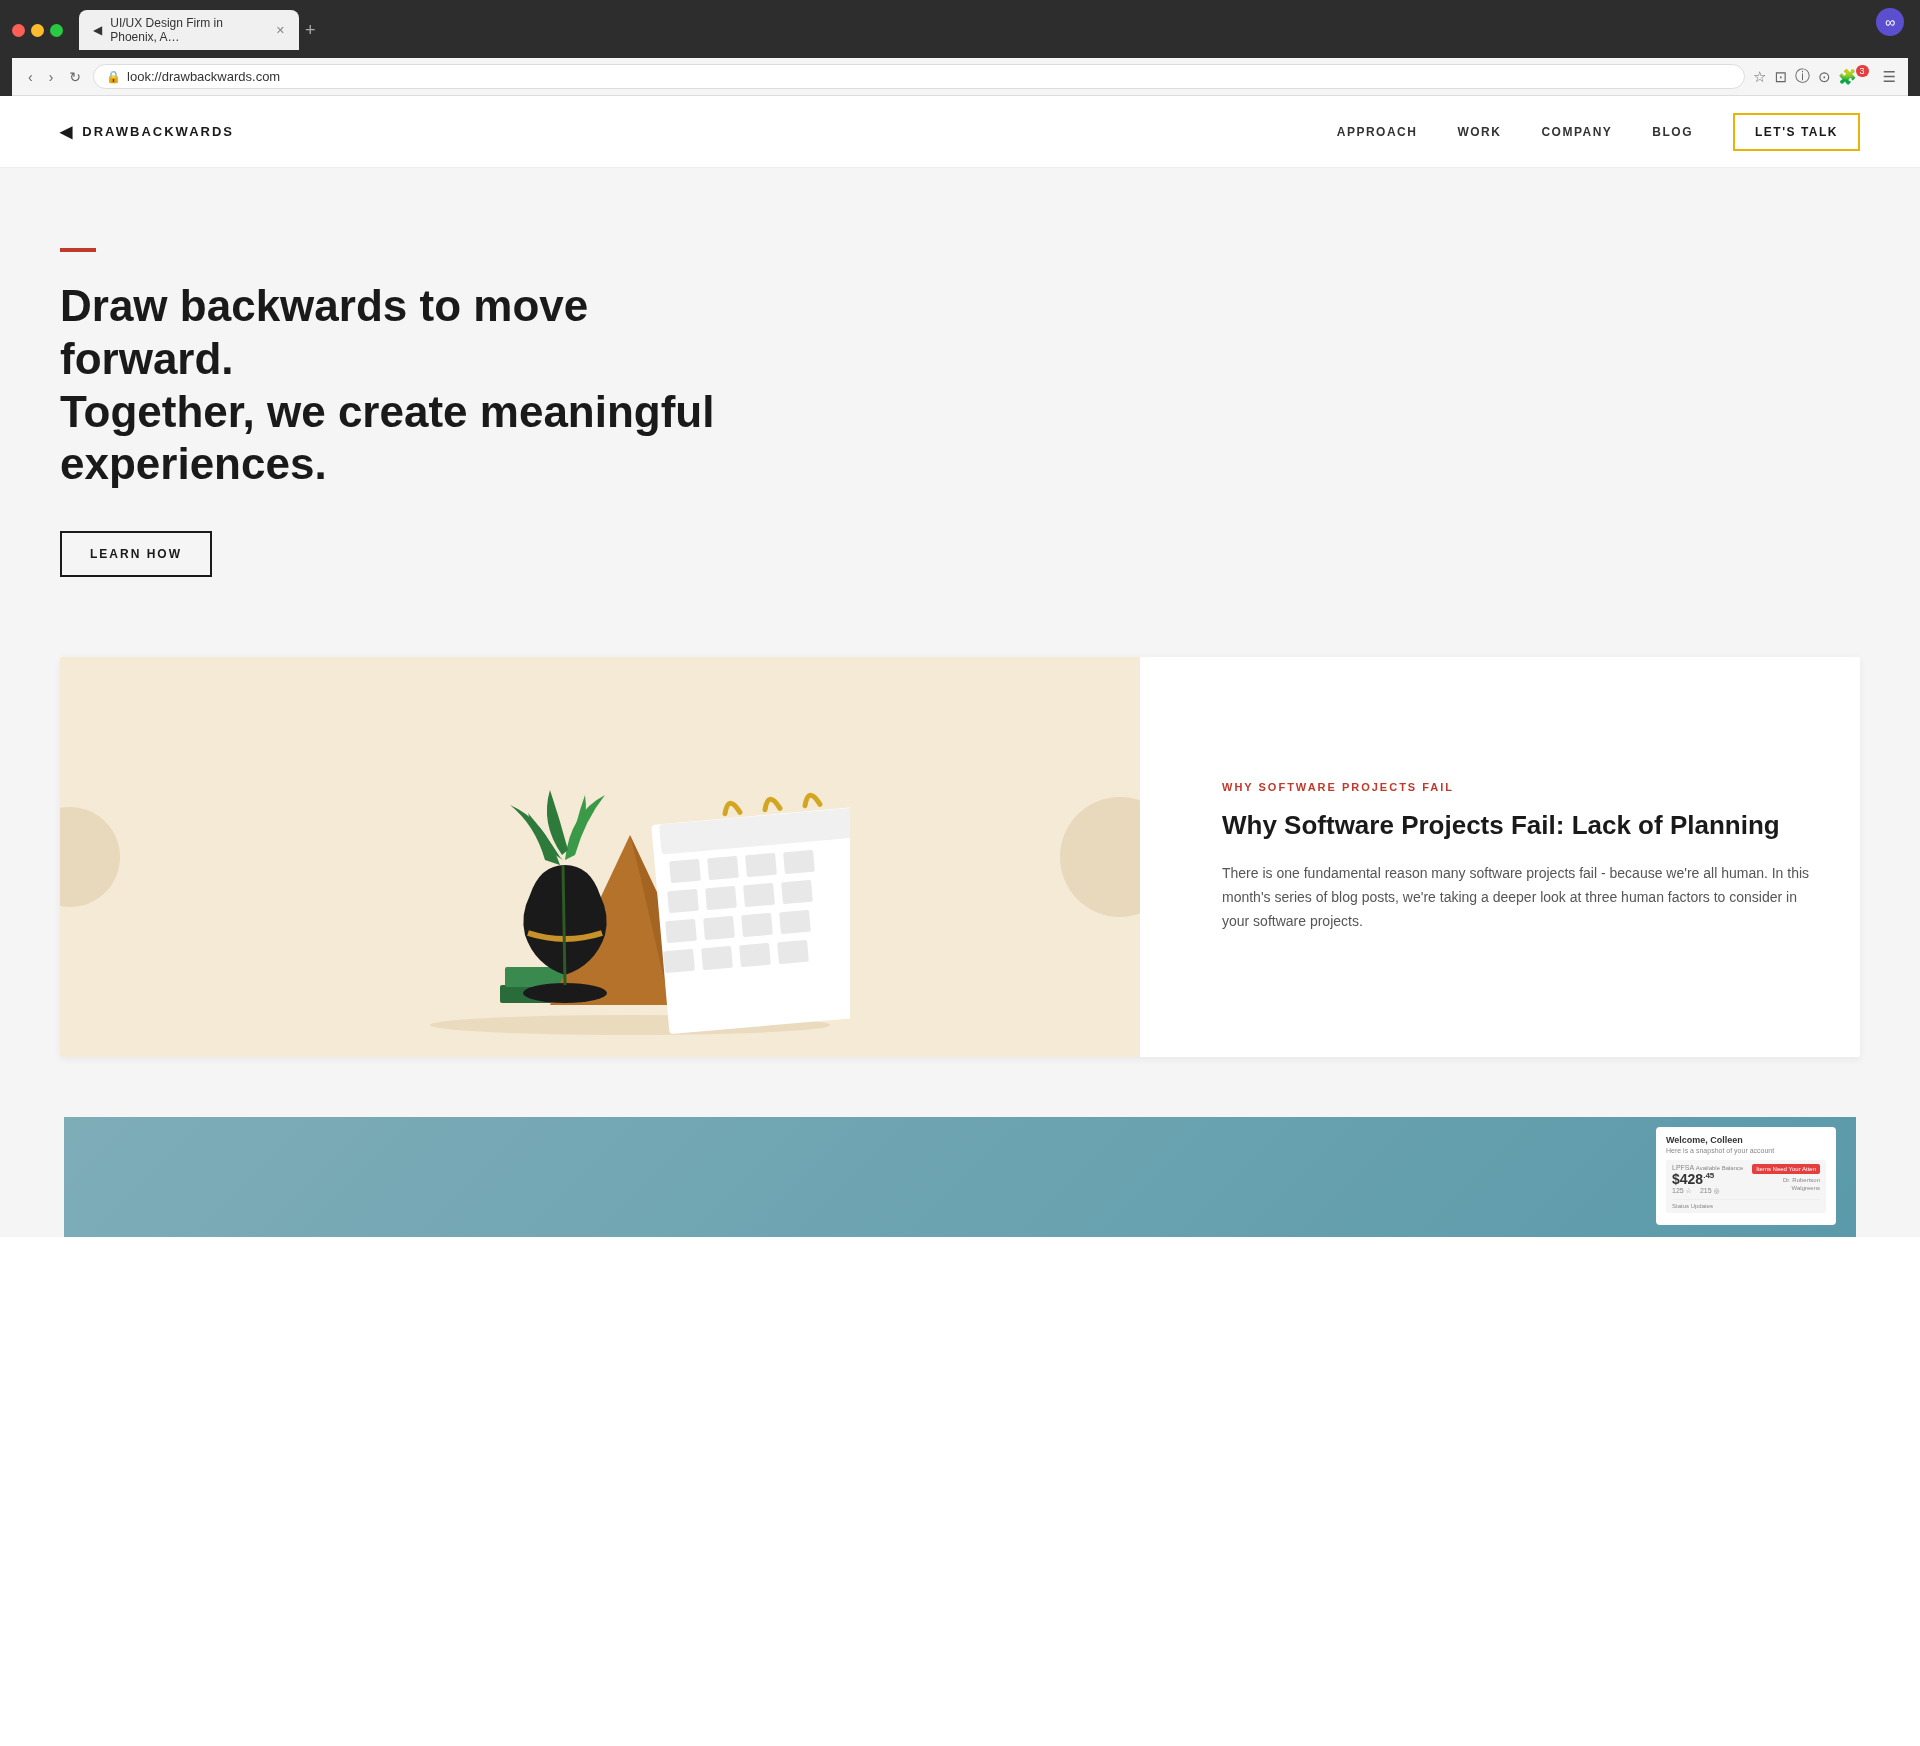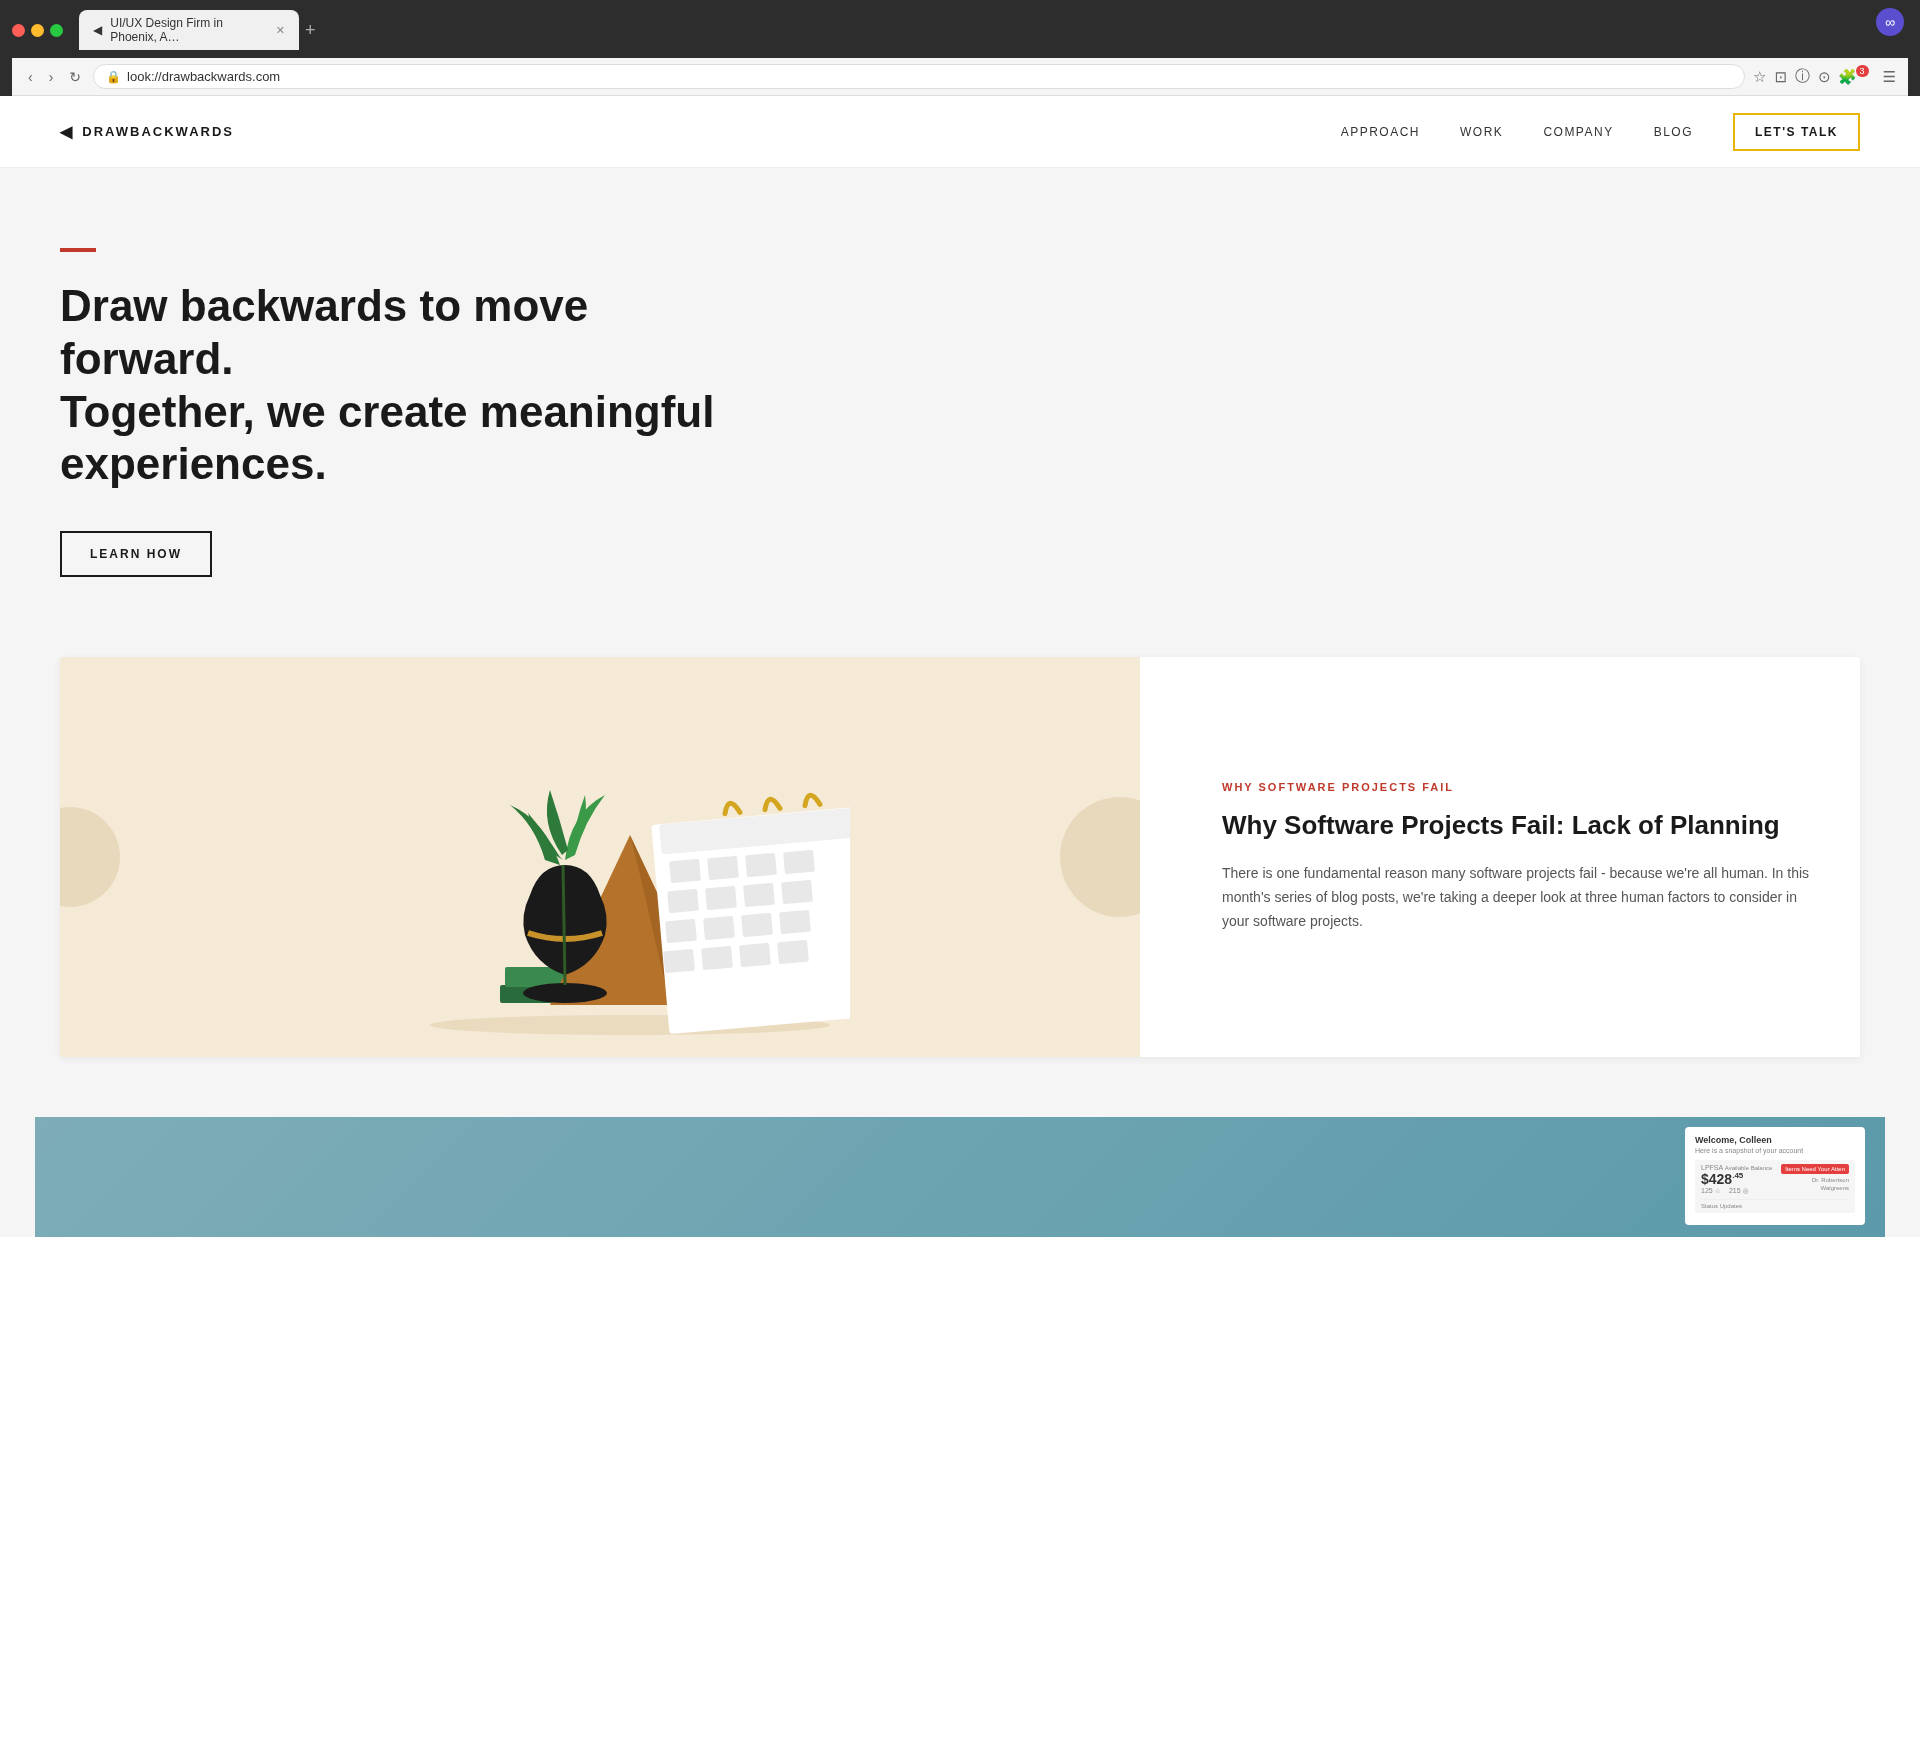--- a/index.html
+++ b/index.html
@@ -133,21 +133,21 @@
       font-size: 16px;
       color: #1a1a1a;
     }
     .nav-links {
       display: flex;
       align-items: center;
       gap: 40px;
     }
     .nav-link {
       font-size: 12px;
-      font-weight: 400;
+      font-weight: 700;
       letter-spacing: 1.5px;
       color: #333;
       text-decoration: none;
       text-transform: uppercase;
     }
     .nav-cta {
       border: 2px solid #eab308;
       padding: 10px 20px;
       font-size: 12px;
       font-weight: 700;
@@ -263,21 +263,21 @@
       margin-bottom: 20px;
     }
     .featured-desc {
       font-size: 14px;
       color: #555;
       line-height: 1.7;
     }
 
     
     .portfolio-section {
-      padding: 20px 35px 0;
+      padding: 20px 64px 0;
       display: flex;
       gap: 16px;
       justify-content: center;
     }
     .portfolio-item {
       flex: 1;
       height: 120px;
       overflow: hidden;
       position: relative;
     }

